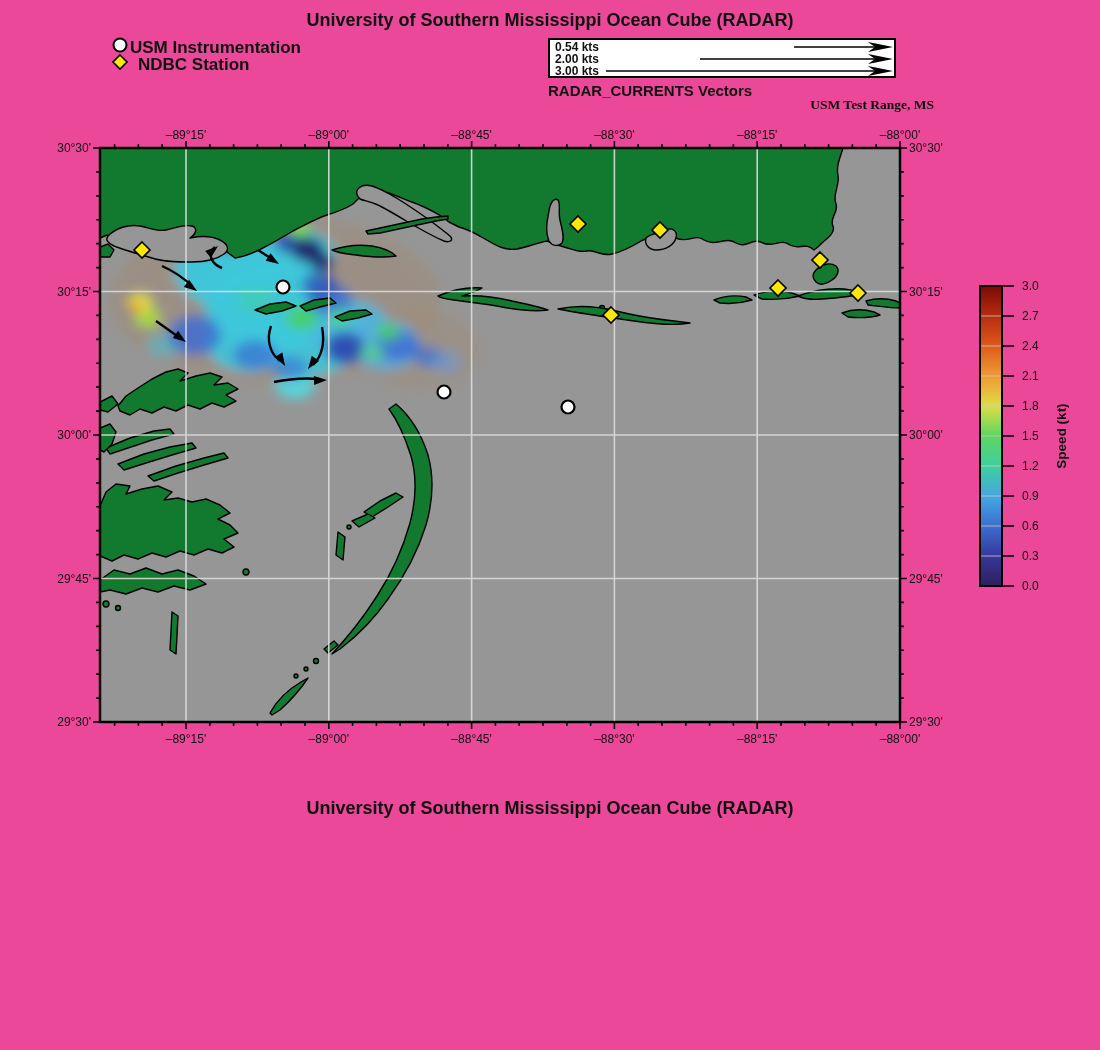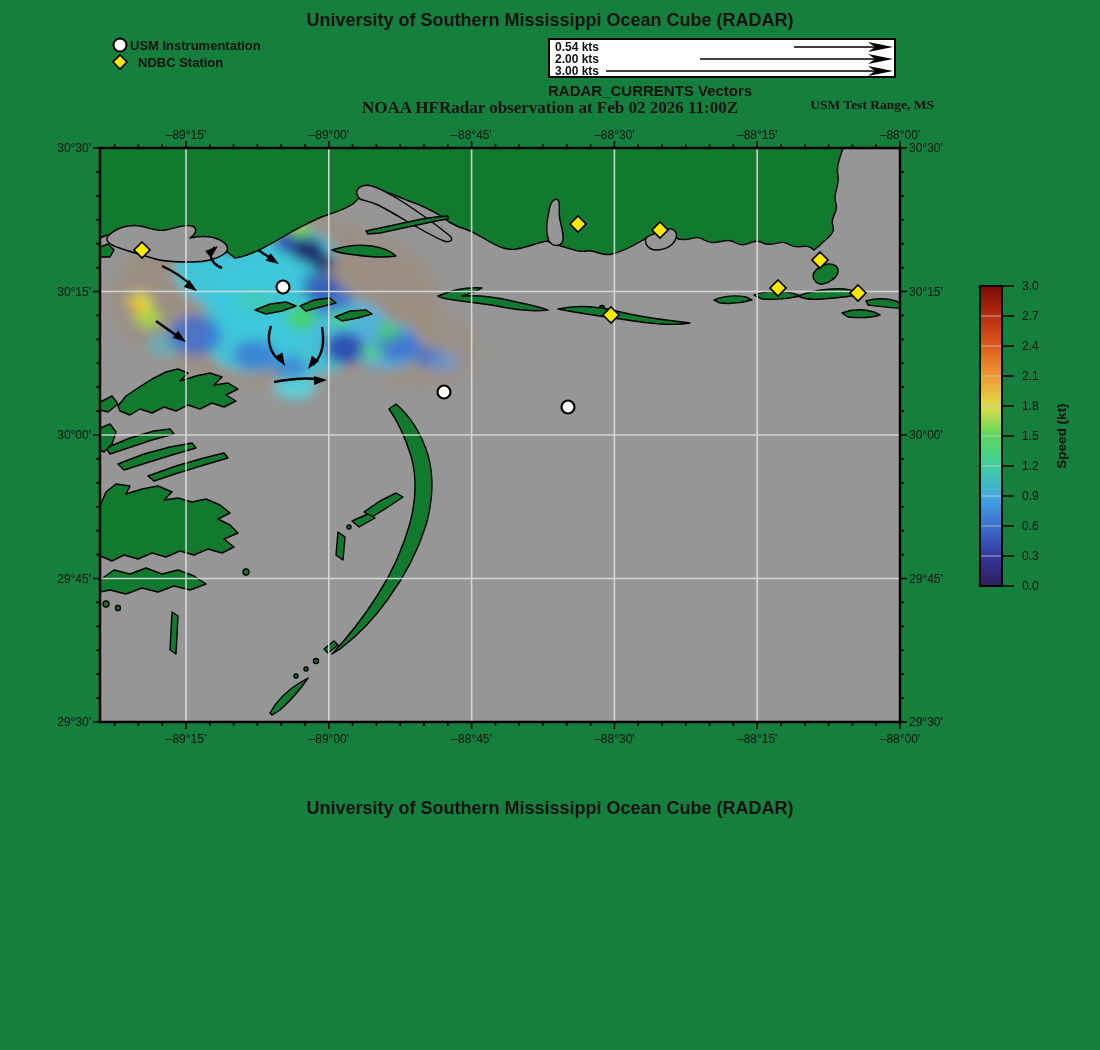--- a/index.html
+++ b/index.html
@@ -1,24 +1,24 @@
 <!DOCTYPE html>
 <html><head>
 <meta charset="utf-8">
 <style>
   html,body{margin:0;padding:0;background:#ffffff;}
-  #page{position:relative;width:1100px;height:1050px;background:#15803d;
+  #page{position:relative;width:1100px;height:1050px;background:#ec4899;
         font-family:"Liberation Sans",sans-serif;overflow:hidden;}
   .abs{position:absolute;}
   .title{width:1100px;text-align:center;font-weight:bold;font-size:18px;color:#111;}
   .subtitle{width:1100px;text-align:center;font-family:"Liberation Serif",serif;
             font-weight:bold;font-size:17px;color:#111;}
   .region{font-family:"Liberation Serif",serif;font-weight:bold;font-size:13.5px;color:#111;
           width:190px;text-align:right;}
-  .legend-label{font-weight:bold;font-size:13px;color:#111;}
+  .legend-label{font-weight:bold;font-size:17px;color:#111;}
   .scalebox{border:2px solid #000;background:#fff;}
   .scalerow{font-weight:bold;font-size:12px;line-height:12px;color:#111;}
   .caption{font-weight:bold;font-size:15px;color:#111;}
   svg text{fill:#111;}
   .ax{font-family:"Liberation Sans",sans-serif;font-size:12px;}
   .cbt{font-family:"Liberation Sans",sans-serif;font-size:12px;}
   .cblab{font-family:"Liberation Sans",sans-serif;font-size:13.5px;font-weight:bold;}
 </style>
 </head>
 <body>
@@ -42,21 +42,20 @@
       <line x1="244" y1="7" x2="326" y2="7" stroke="#000" stroke-width="1.6"></line>
       <line x1="150" y1="19" x2="326" y2="19" stroke="#000" stroke-width="1.6"></line>
       <line x1="56" y1="31" x2="326" y2="31" stroke="#000" stroke-width="1.6"></line>
       <polygon points="343,7 318,2 325,7 318,12" fill="#000"></polygon>
       <polygon points="343,19 318,14 325,19 318,24" fill="#000"></polygon>
       <polygon points="343,31 318,26 325,31 318,36" fill="#000"></polygon>
     </svg>
   </div>
   <div class="abs caption" style="left:548px;top:82px;">RADAR_CURRENTS Vectors</div>
 
-  <div class="abs subtitle" style="top:98px;left:0;">NOAA HFRadar observation at Feb 02 2026 11:00Z</div>
   <div class="abs region" style="left:744px;top:97px;">USM Test Range, MS</div>
 
   <svg class="abs" style="left:0;top:0;" width="1100" height="1050">
     <defs>
       <clipPath id="mapclip">
           <rect x="100" y="148" width="800" height="574"></rect>
         </clipPath>
       <filter id="softblur" x="-25%" y="-25%" width="150%" height="150%">
         <feGaussianBlur stdDeviation="6"></feGaussianBlur>
       </filter>

